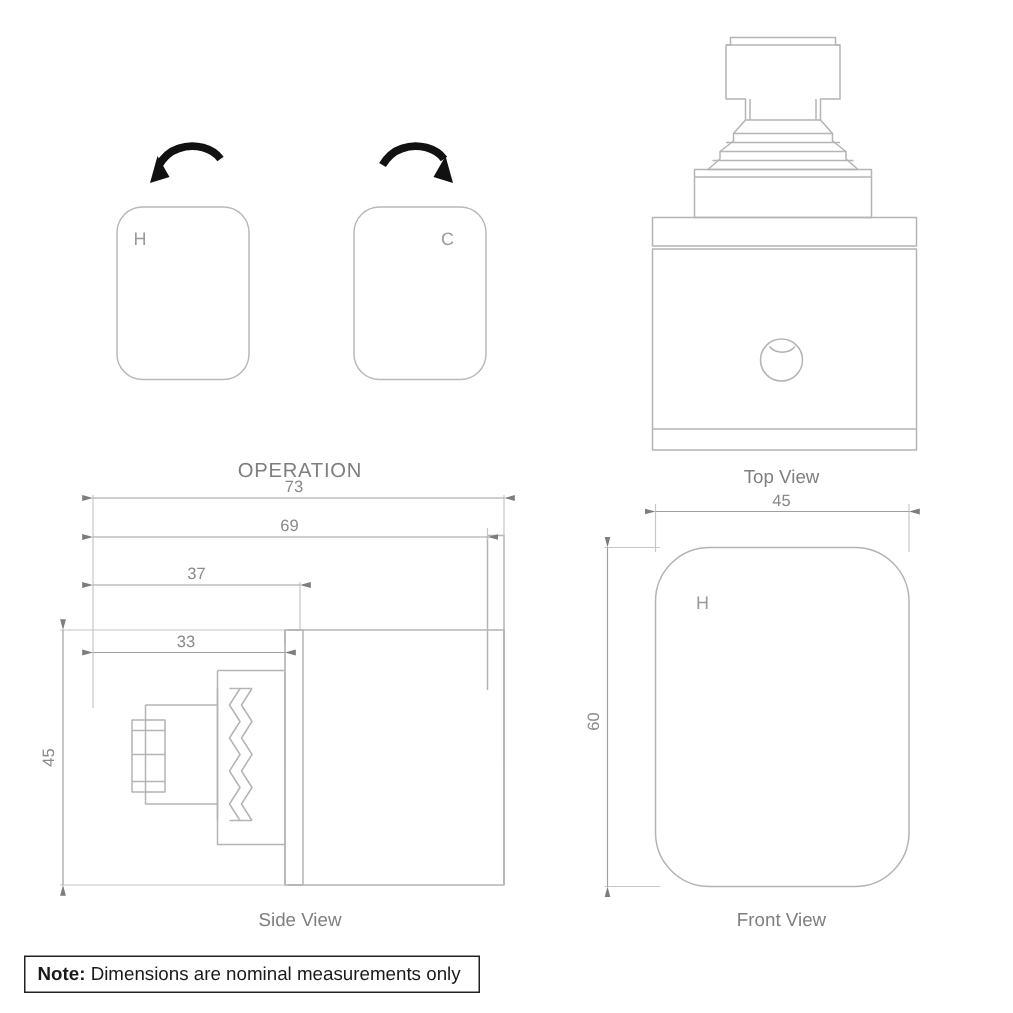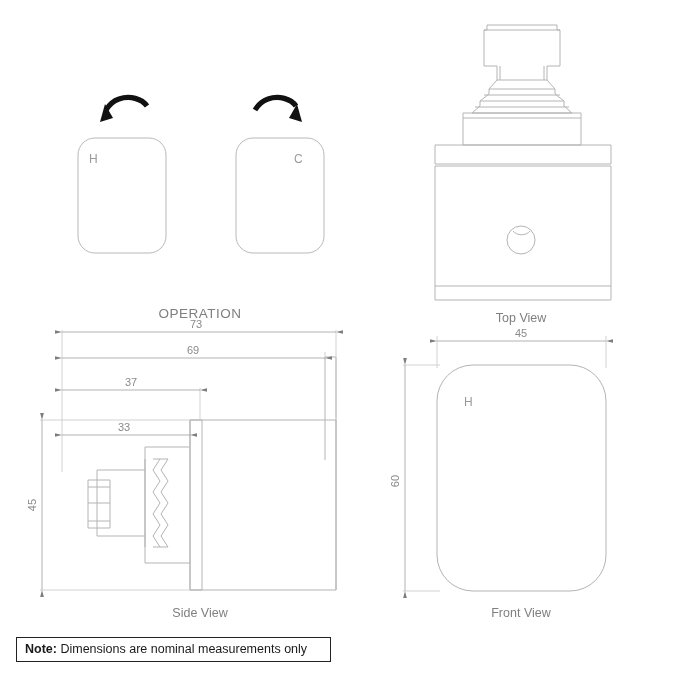--- a/index.html
+++ b/index.html
@@ -20,21 +20,21 @@
     left: 0;
     top: 0;
     width: 675px;
     height: 675px;
   }
   .note-box {
     position: absolute;
     left: 16px;
     top: 637px;
     border: 1.4px solid #222222;
-    padding: 4px 23px 5px 8px;
+    padding: 4px 12px 5px 8px;
     background: #ffffff;
     font-size: 12.5px;
     color: #1a1a1a;
     white-space: nowrap;
     line-height: 1.15;
   }
   .note-box .note-label {
     font-weight: bold;
   }
   svg text {

